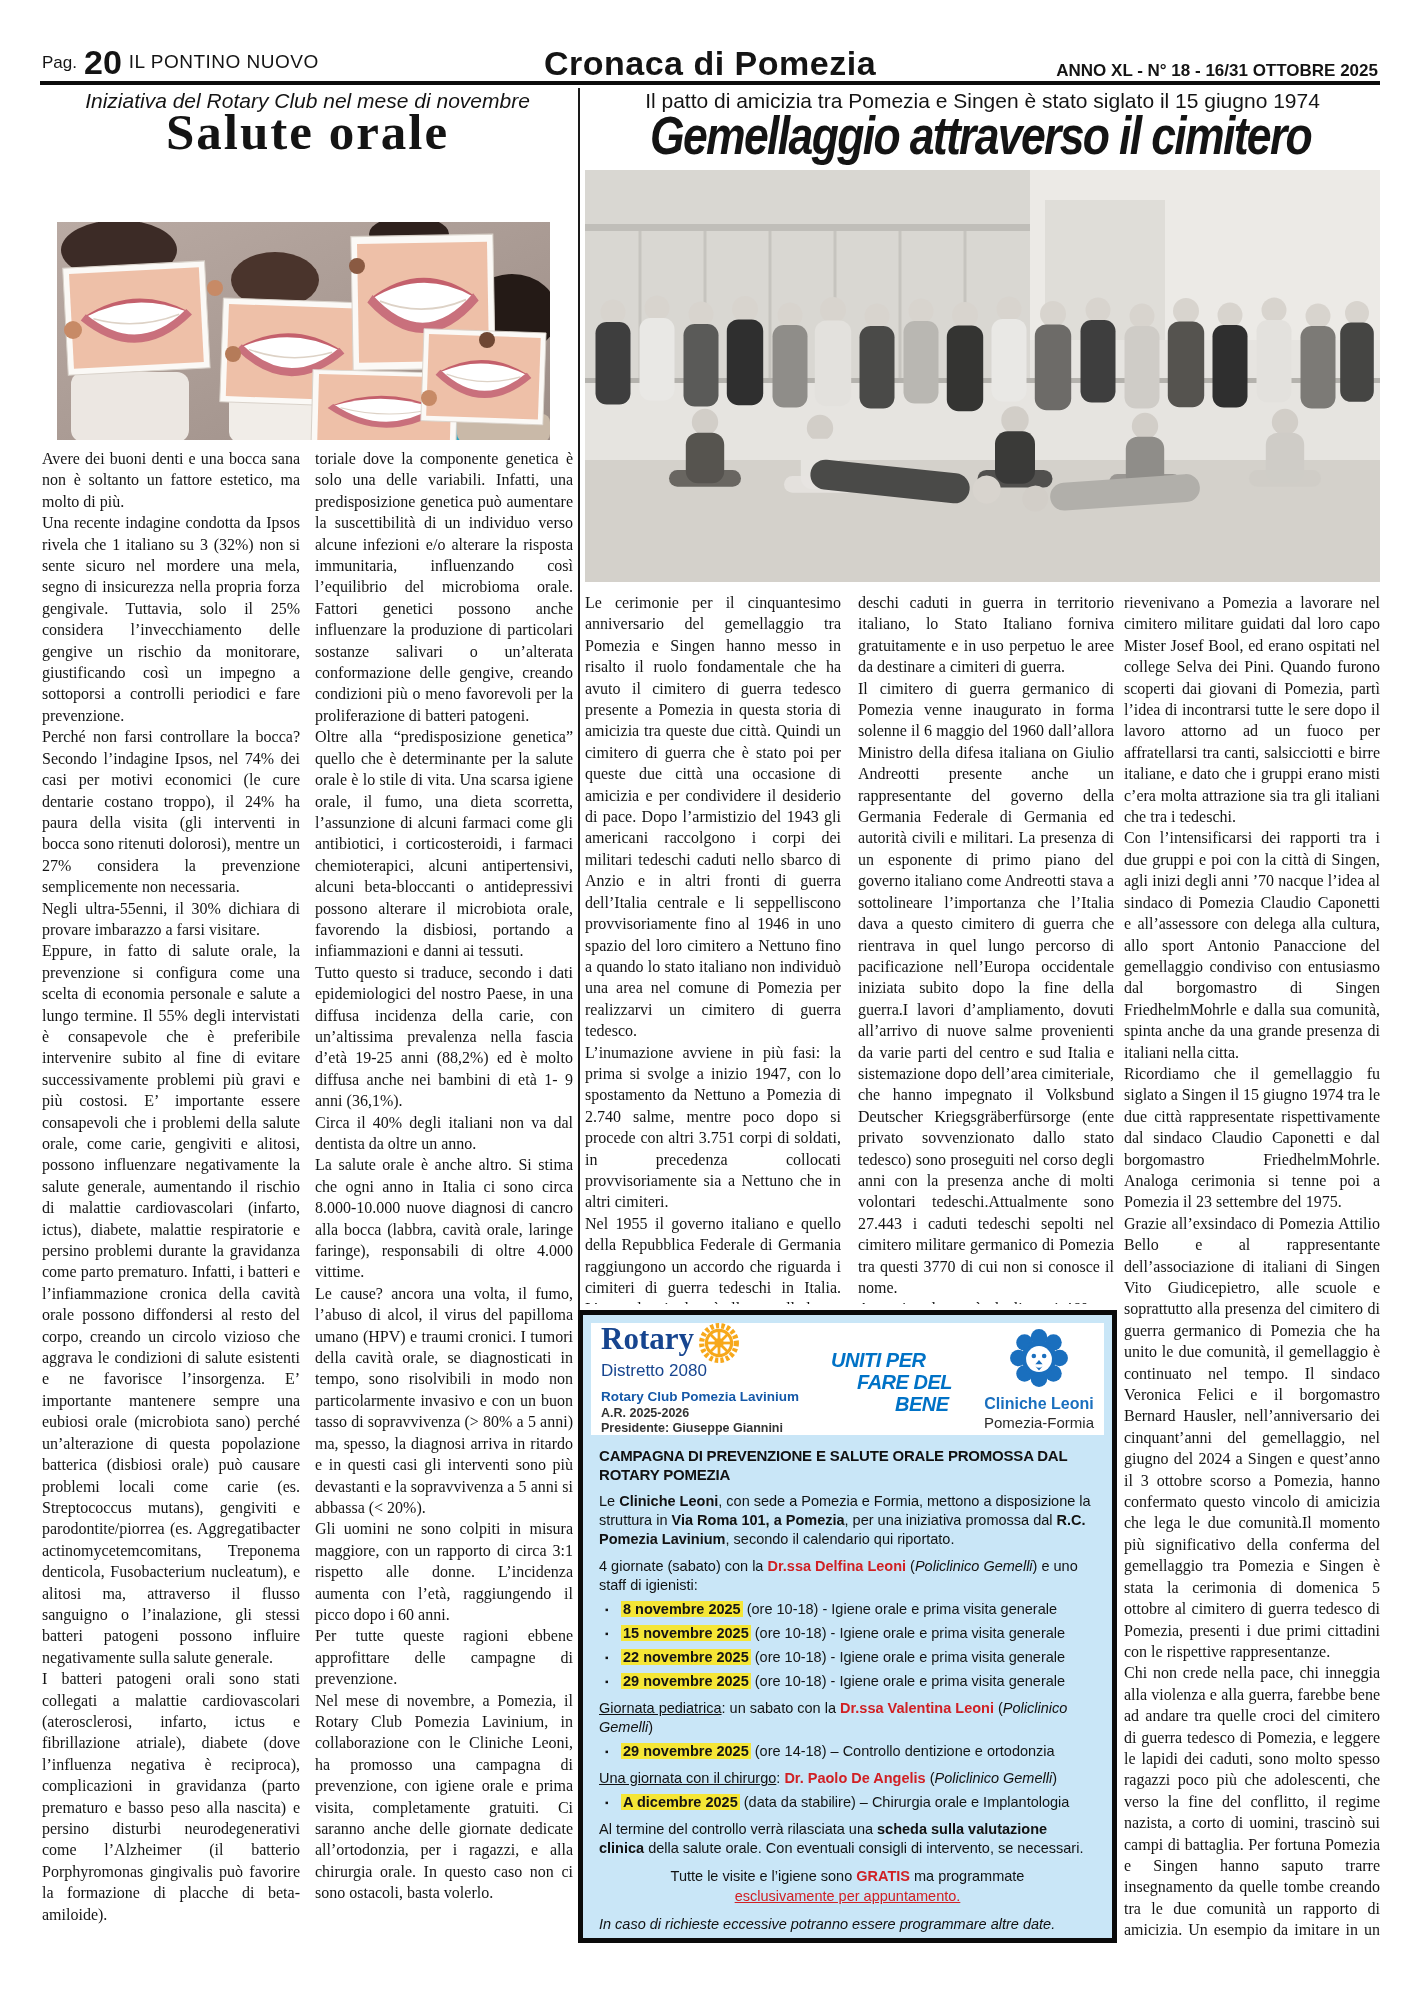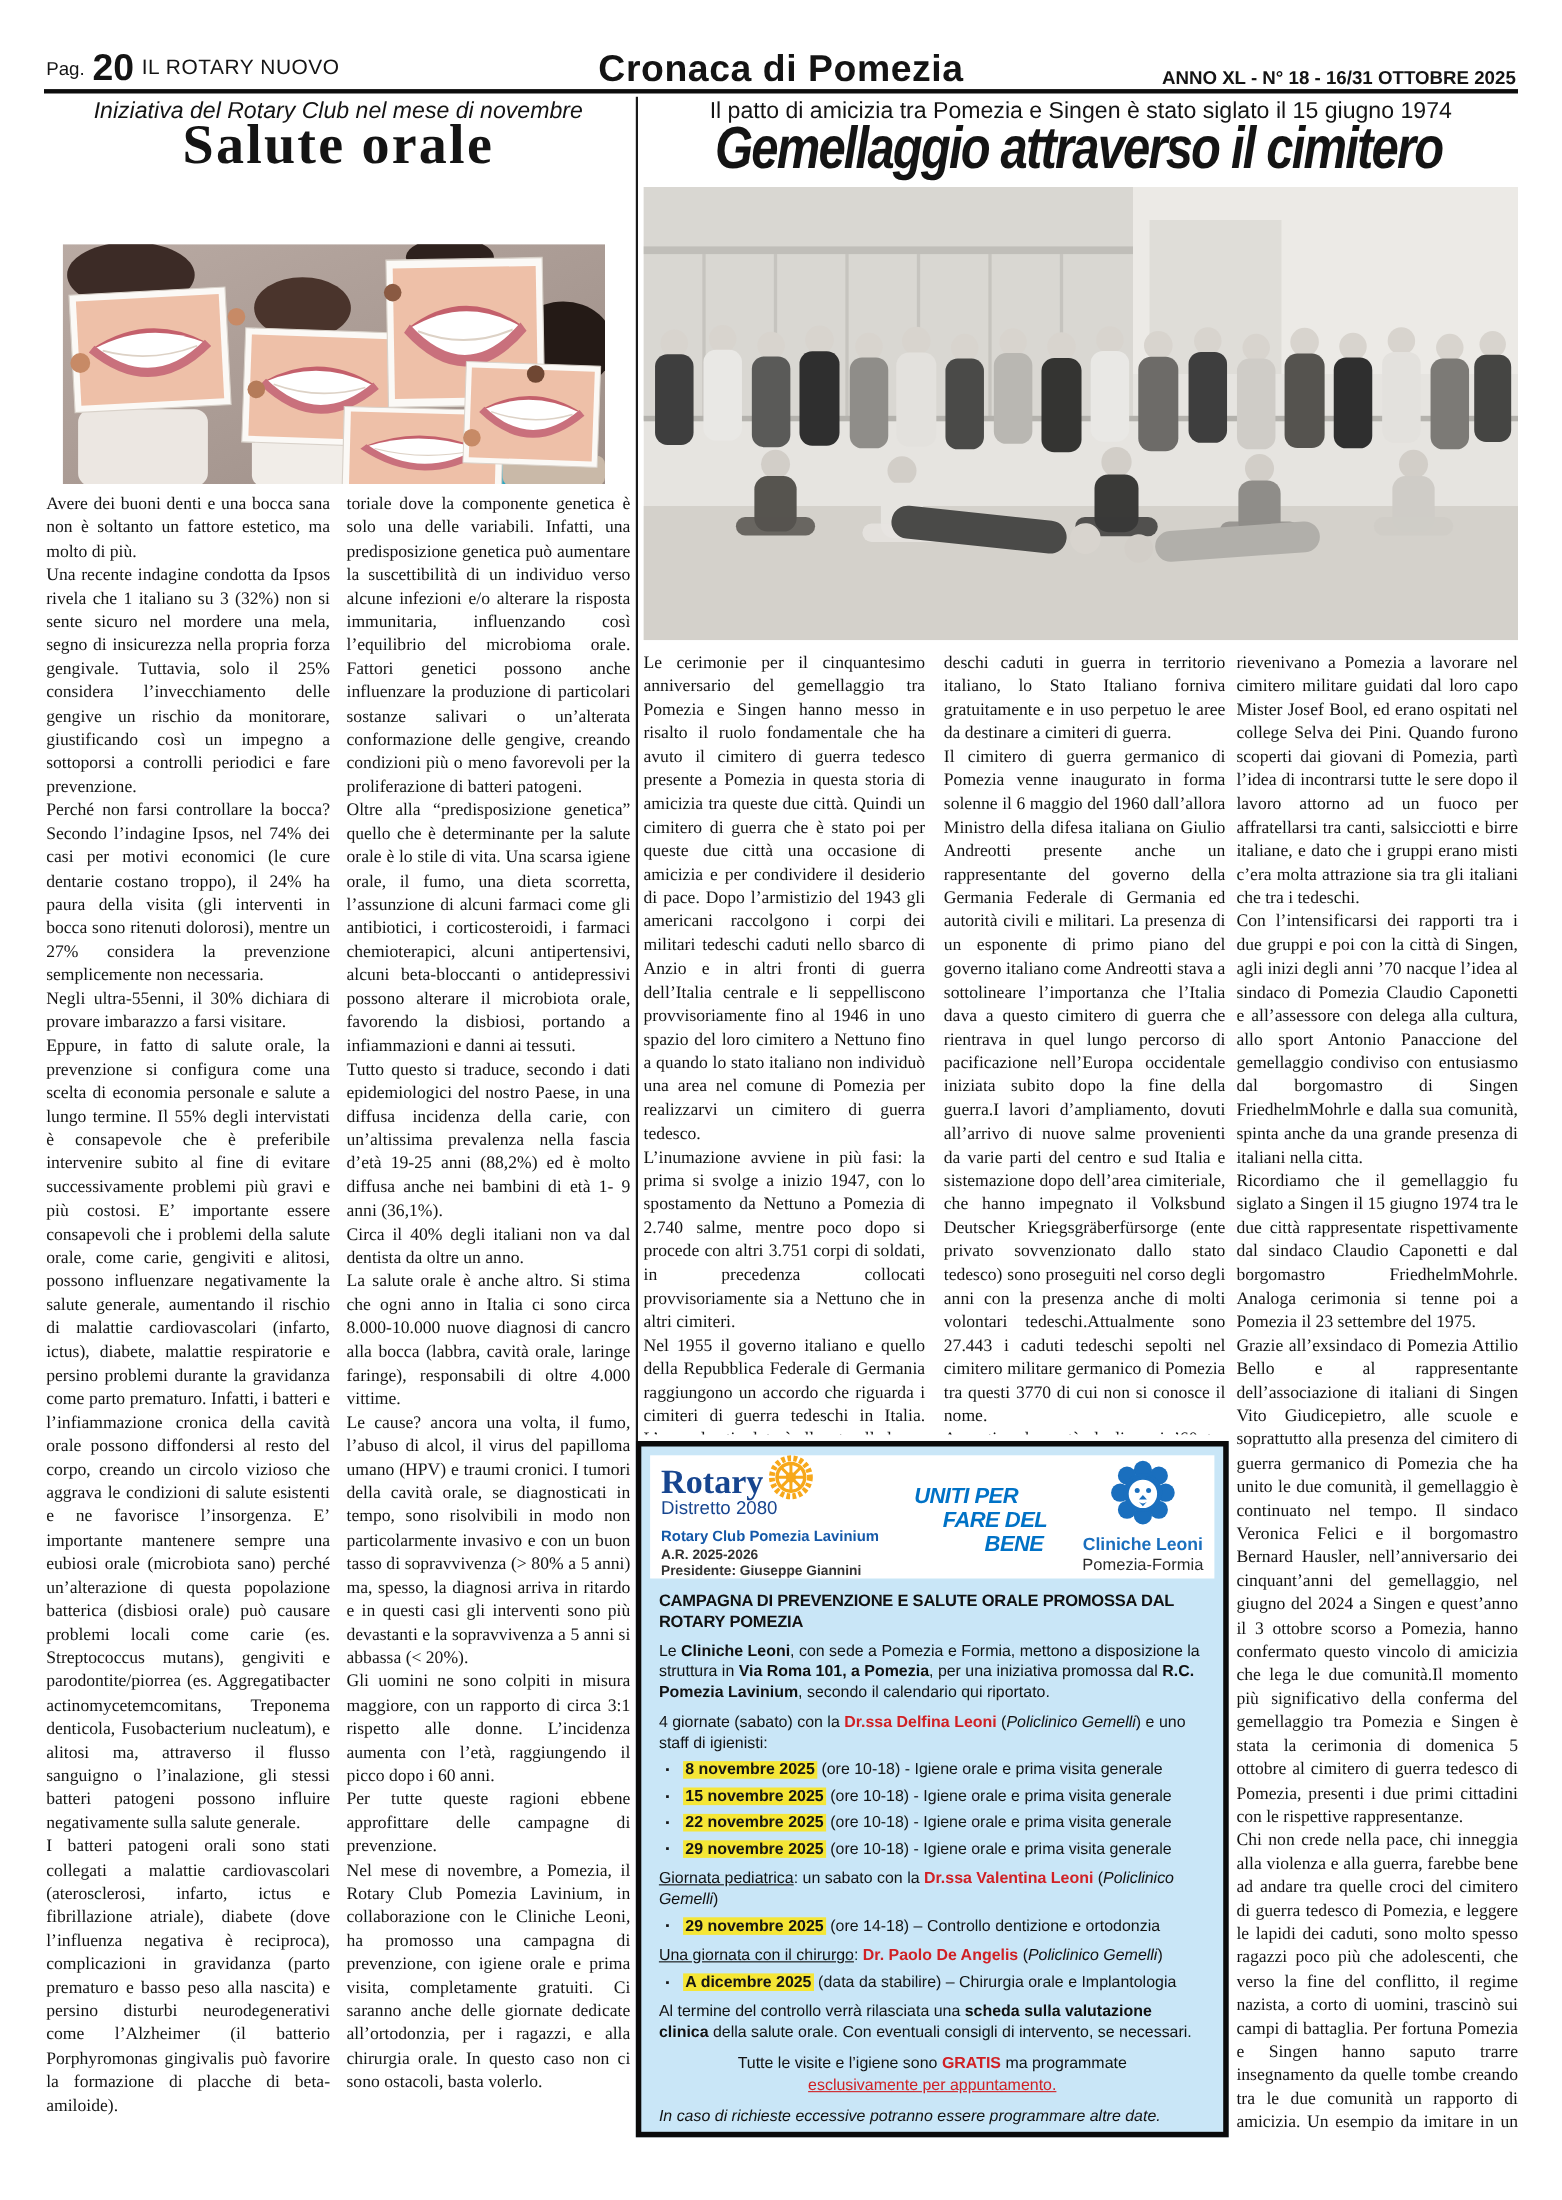--- a/index.html
+++ b/index.html
@@ -38,21 +38,21 @@
   .rcol{position:absolute;top:592px;width:256px;overflow:hidden;}
   #r-col1{left:585px;height:712px;}
   #r-col2{left:858px;height:712px;}
   #r-col3{left:1124px;height:1352px;}
   
   #ad{left:578px;top:1310px;width:539px;height:633px;background:#c9e6f7;border:5px solid #0b0b0b;
       box-sizing:border-box;font-family:"Liberation Sans",sans-serif;overflow:hidden;}
   #ad-white{margin:8px 8px 0 8px;background:#ffffff;height:112px;display:flex;align-items:center;
             padding:4px 10px;box-sizing:border-box;justify-content:space-between;}
   #rot-block{line-height:1.1;}
-  #rot-top{display:flex;align-items:flex-end;gap:4px;}
+  #rot-top{display:flex;align-items:flex-start;gap:4px;}
   #rot-word{color:#17458f;font-size:31px;font-weight:bold;font-family:"Liberation Serif",serif;}
   #rot-distr{color:#17458f;font-size:17px;margin-top:-2px;}
   #rot-club{color:#1458a8;font-weight:bold;font-size:13.5px;margin-top:9px;}
   #rot-ar{font-size:12.5px;font-weight:bold;color:#333;margin-top:2px;}
   #rot-pres{font-size:12.5px;font-weight:bold;color:#333;margin-top:1px;}
   #motto{color:#0072c6;font-weight:bold;font-style:italic;font-size:20px;line-height:1.1;
          letter-spacing:-0.5px;margin-top:6px;}
   #motto div:nth-child(2){margin-left:26px;}
   #motto div:nth-child(3){margin-left:64px;}
   #leoni{text-align:center;line-height:1.15;}
@@ -74,21 +74,21 @@
   #ad-cta span.hl{font-weight:normal;padding:2px 3px;}
 </style>
 </head>
 <body>
 
 <div id="page">
 
   <div class="abs" id="hdr-left">
     <span id="hdr-pag">Pag.</span>
     <span id="hdr-num">20</span>
-    <span id="hdr-paper">IL ROTARY NUOVO</span>
+    <span id="hdr-paper">IL PONTINO NUOVO</span>
   </div>
   <div class="abs" id="hdr-center">Cronaca di Pomezia</div>
   <div class="abs" id="hdr-right">ANNO XL - N° 18 - 16/31 OTTOBRE 2025</div>
   <div class="abs" id="hdr-rule"></div>
   <div class="abs" id="vrule"></div>
 
   <div class="abs" id="l-kicker">Iniziativa del Rotary Club nel mese di novembre</div>
   <div class="abs" id="l-headline">Salute orale</div>
 
   <div class="abs" id="l-photo">

